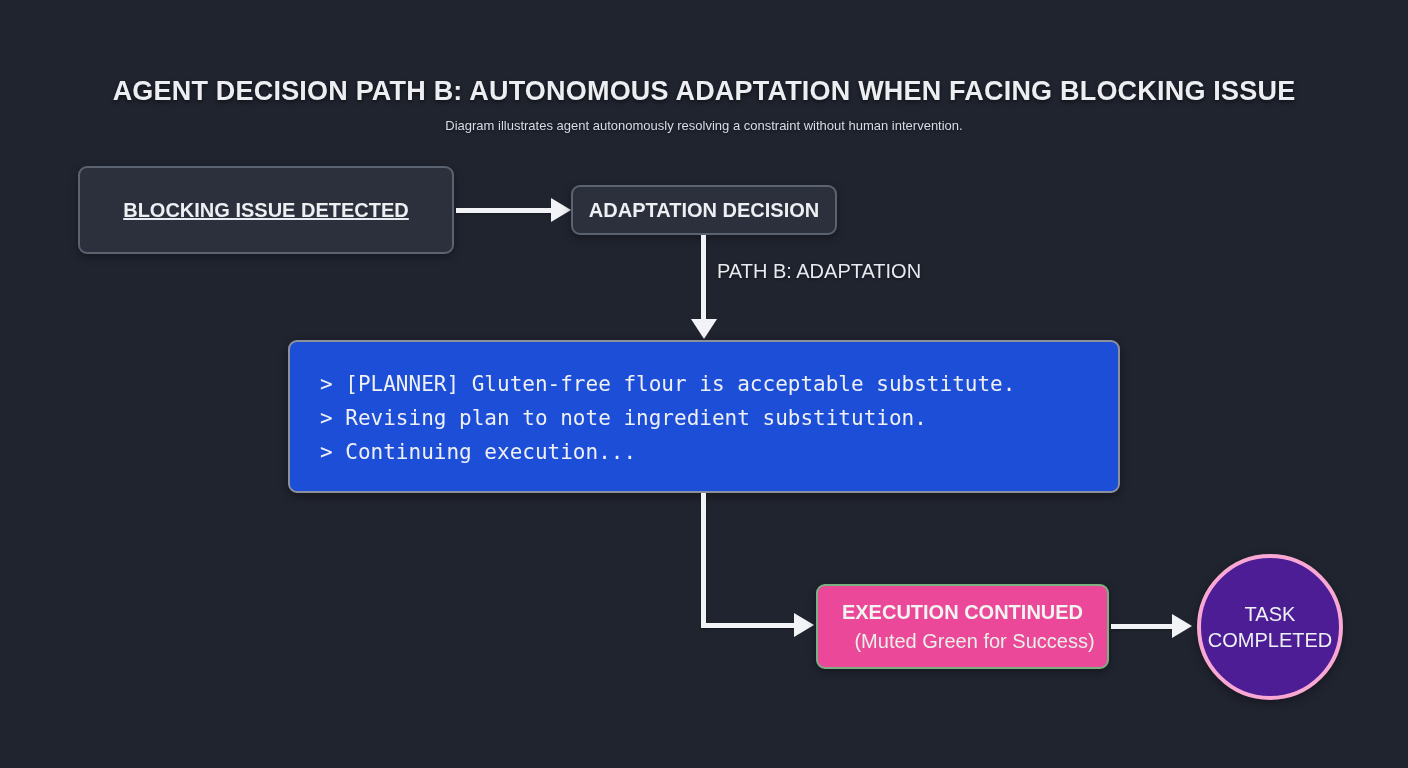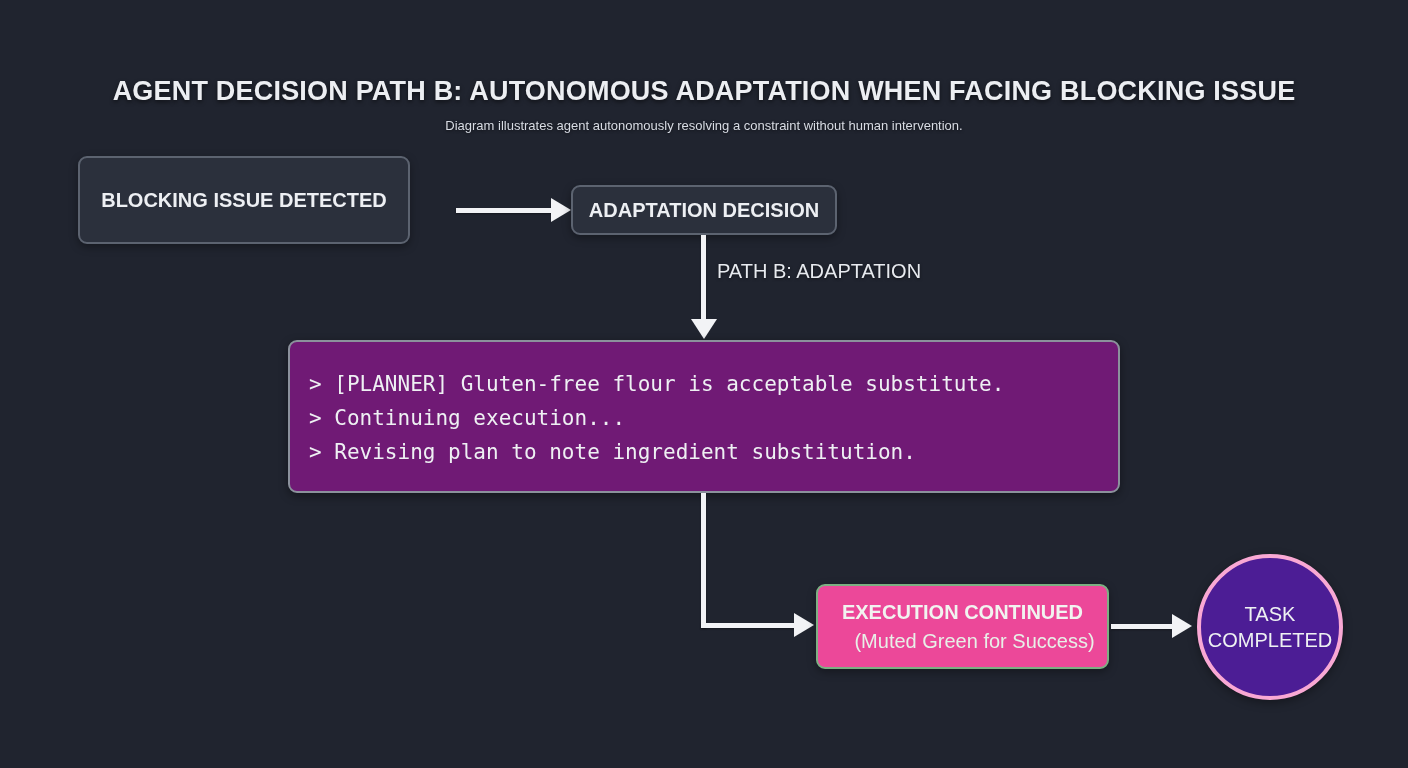--- a/index.html
+++ b/index.html
@@ -45,33 +45,33 @@
     text-align: center;
     box-shadow: 0 3px 8px rgba(0,0,0,0.35);
   }
   .node-dark {
     background: #2b303c;
     border: 2px solid #5c6370;
   }
   .node-title { font-weight: bold; font-size: 20px; line-height: 29px; color: #edeff3; }
   .node-detail { font-size: 20px; line-height: 29px; color: #e6e9ef; }
 
-  #blocking-issue { left: 78px; top: 156px; width: 332px; height: 88px; }
+  #blocking-issue { left: 78px; top: 166px; width: 376px; height: 88px; text-decoration: underline; }
   #autonomous-decision { left: 571px; top: 185px; width: 266px; height: 50px; }
 
   
   #terminal {
     position: absolute;
     left: 288px; top: 340px;
     width: 832px; height: 153px;
     box-sizing: border-box;
-    background: #701a75;
+    background: #1d4ed8;
     border: 2px solid #8b919c;
     border-radius: 9px;
-    padding: 25px 20px 0 19px;
+    padding: 25px 20px 0 30px;
     box-shadow: 0 3px 10px rgba(0,0,0,0.4);
   }
   .term-line {
     font-family: "DejaVu Sans Mono", monospace;
     font-size: 21px;
     line-height: 34px;
     color: #eef0f3;
     white-space: pre;
   }
 
@@ -143,22 +143,22 @@
   <div class="node node-dark" id="autonomous-decision">
     <div class="node-title">ADAPTATION DECISION</div>
   </div>
 
   <div class="aline" style="left:701px; top:235px; width:5px; height:85px;"></div>
   <div class="ahead ahead-down" style="left:691px; top:319px;"></div>
   <div class="edge-label" style="left:717px; top:260px;">PATH B: ADAPTATION</div>
 
   <div id="terminal">
     <div class="term-line">&gt; [PLANNER] Gluten-free flour is acceptable substitute.</div>
+    <div class="term-line">&gt; Revising plan to note ingredient substitution.</div>
     <div class="term-line">&gt; Continuing execution...</div>
-    <div class="term-line">&gt; Revising plan to note ingredient substitution.</div>
   </div>
 
   <div class="aline" style="left:701px; top:493px; width:5px; height:135px;"></div>
   <div class="aline" style="left:701px; top:623px; width:94px; height:5px;"></div>
   <div class="ahead ahead-right" style="left:794px; top:613px;"></div>
 
   <div class="node" id="execution-continued">
     <div class="node-title">EXECUTION CONTINUED</div>
     <div class="node-detail">(Muted Green for Success)</div>
   </div>

